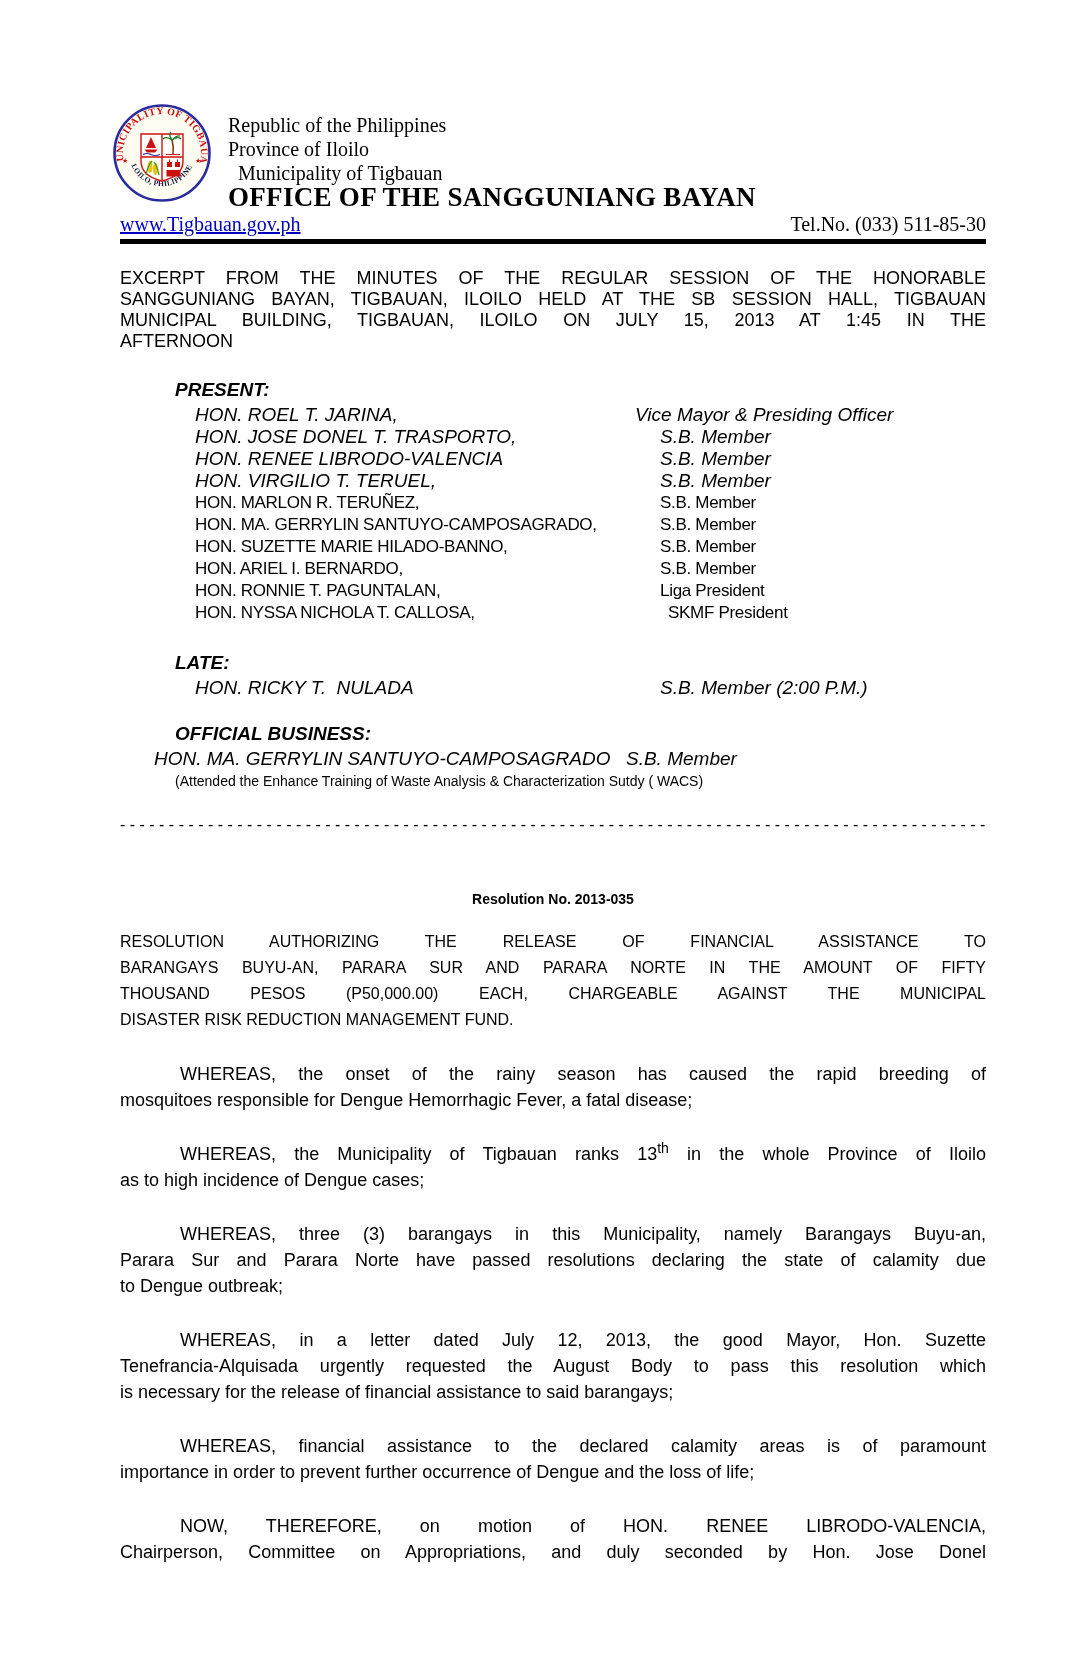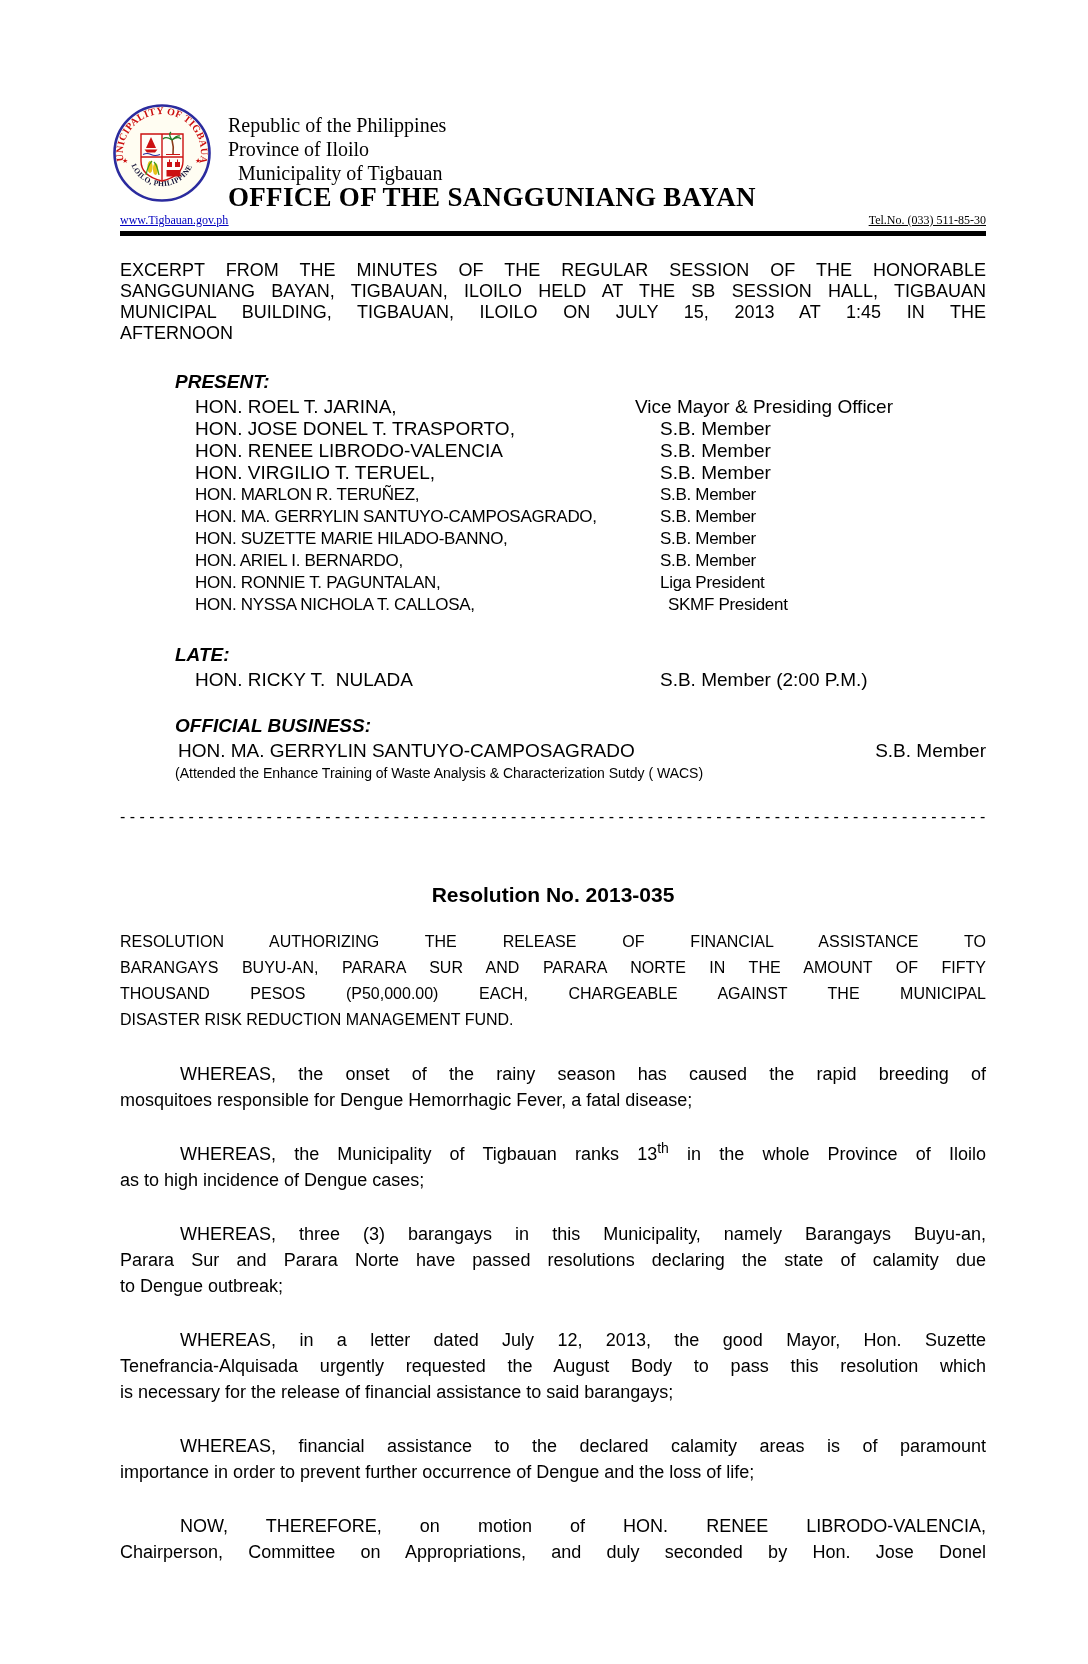--- a/index.html
+++ b/index.html
@@ -10,47 +10,47 @@
   .content { position:absolute; left:120px; top:0; width:866px; }
 
   
   .header-row { display:flex; margin-top:103px; }
   .seal { width:100px; height:100px; margin-left:-8px; flex:0 0 auto; }
   .header-text { margin-left:16px; padding-top:10px;
     font-family:"Liberation Serif", serif; font-size:20px; line-height:24px; }
   .muni { padding-left:10px; }
   .office-line { font-weight:bold; font-size:27px; letter-spacing:0.3px; }
   .contact-row { display:flex; justify-content:space-between; align-items:flex-end;
-    font-family:"Liberation Serif", serif; font-size:12px; margin-top:4px;text-decoration:underline; }
+    font-family:"Liberation Serif", serif; font-size:20px; margin-top:4px; }
   .website { color:#0000bf; text-decoration:underline; cursor:pointer; }
   .rule { height:5px; background:#000; margin-top:3px; }
 
   
   .excerpt { margin-top:24px; font-size:18px; line-height:21px; }
   .stretch { text-align:justify; text-align-last:justify; }
 
   
   .section-label { font-weight:bold; font-style:italic; font-size:19px; margin-left:55px; }
   .lbl-present { margin-top:27px; }
   .lbl-late { margin-top:28px; }
   .lbl-ob { margin-top:24px; }
   .roster { margin-top:3px; }
   .mrow { display:flex; margin-left:75px; line-height:22px; }
   .mrow .name { width:465px; flex:0 0 auto; white-space:pre; }
-  .mrow.lg { font-size:19px; }
+  .mrow.lg { font-size:19px;font-style:italic; }
   .mrow.sm { font-size:17px; letter-spacing:-0.3px; }
   .role-vm { margin-left:-25px; }
   .role-skmf { margin-left:8px; }
-  .ob-row { margin-left:58px;justify-content:space-between; }
+  .ob-row { margin-left:34px; }
   .ob-row .name { width:472px; }
   .note { margin-left:55px; margin-top:3px; font-size:14px; }
 
   
   .dashes { margin-top:27px; font-size:16px; white-space:nowrap; overflow:hidden; }
-  .res-number { margin-top:57px; text-align:center; font-weight:bold; font-size:21px; }
+  .res-number { margin-top:57px; text-align:center; font-weight:bold; font-size:14px; }
   .res-title { margin-top:22px; font-size:16px; line-height:26px; }
   .para { margin-top:28px; font-size:18px; line-height:26px; }
   .l.first { text-indent:60px; }
   sup { font-size:14px; vertical-align:super; line-height:0; }
 </style>
 </head>
 <body>
 
 <div class="page">
   <div class="content">

